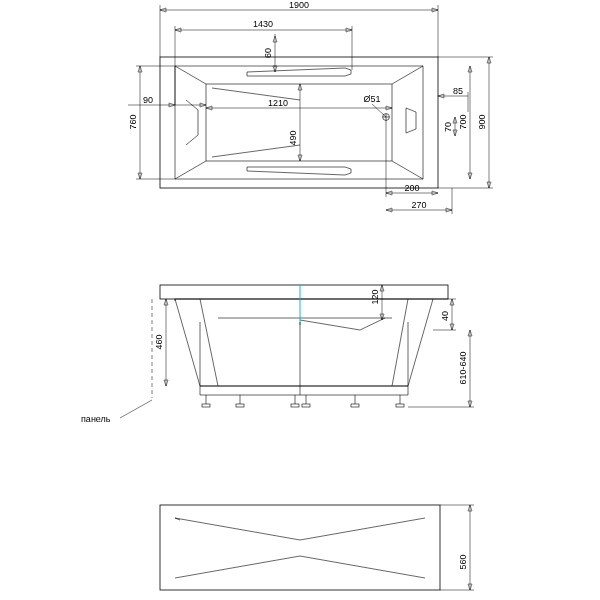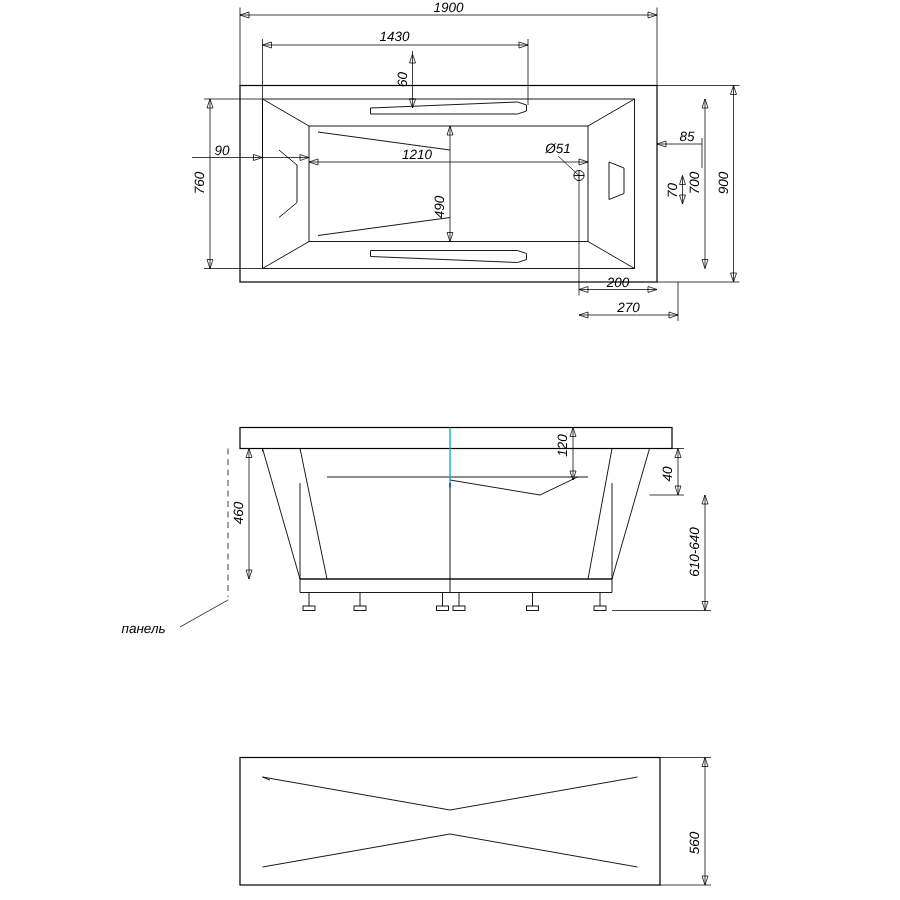--- a/index.html
+++ b/index.html
@@ -11,21 +11,20 @@
     width: 600px;
     height: 600px;
     font-family: "Liberation Sans", sans-serif;
     color: #000000;
     overflow: hidden;
   }
   #sheet {
     position: relative;
     width: 600px;
     height: 474px;
-    font-style: italic;
   }
   svg.drawing {
     position: absolute;
     top: 0;
     left: 0;
     width: 600px;
     height: 600px;
   }
   .dim-text {
     font-family: "Liberation Sans", sans-serif;

